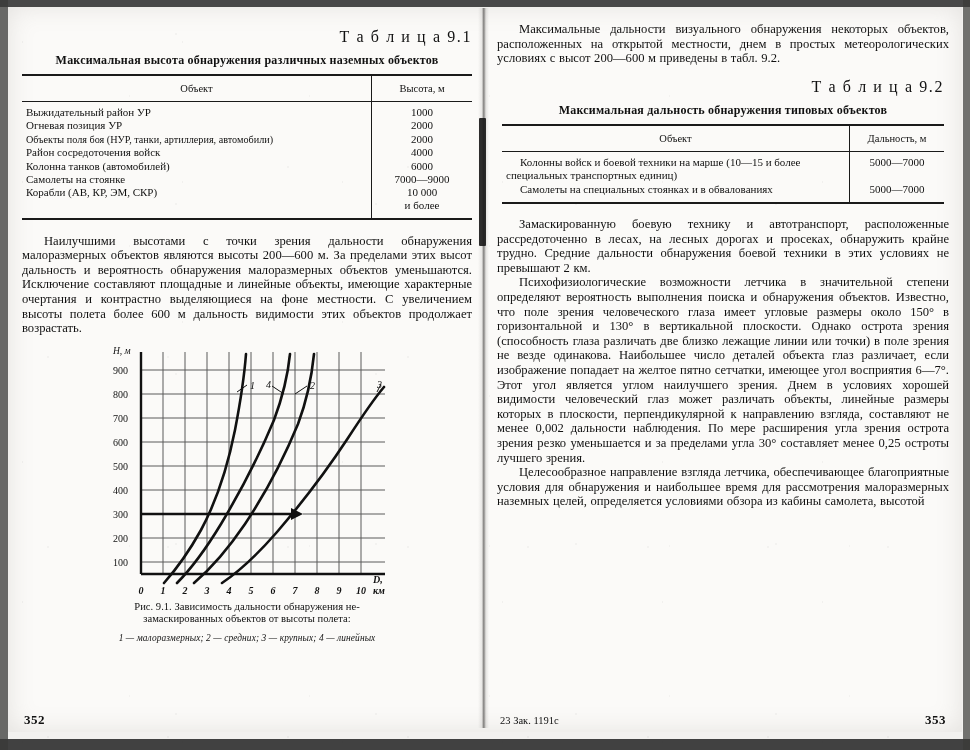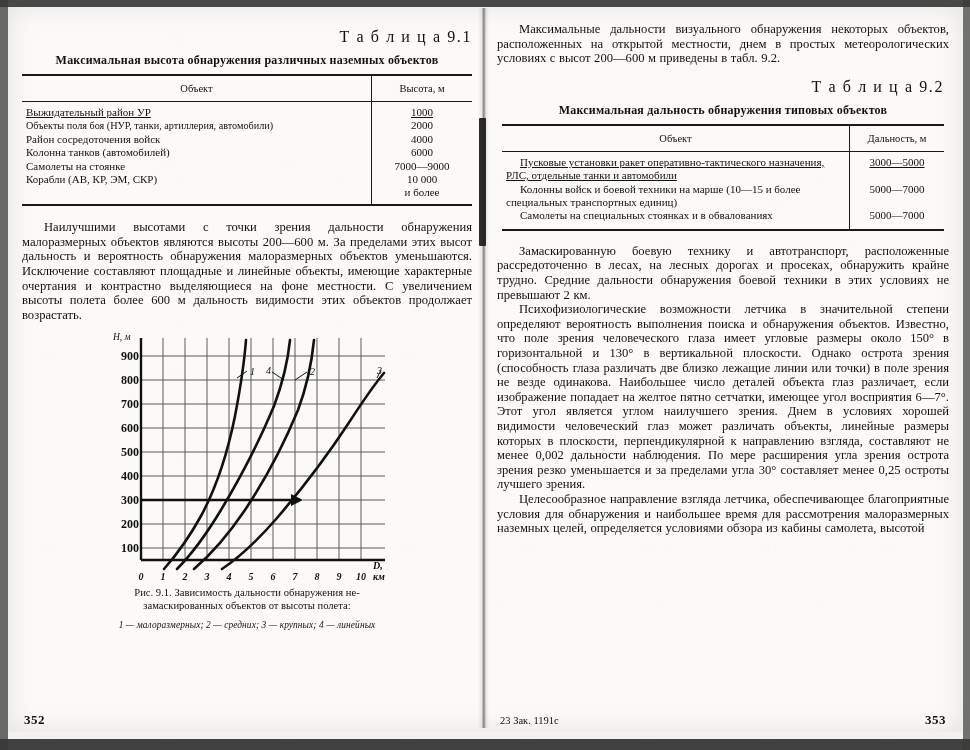--- a/index.html
+++ b/index.html
@@ -66,21 +66,21 @@
   table.doc th.obj{width:auto;}
   table.doc th.val{width:92px;border-left:1.3px solid #1a1a1a;}
   table.doc td{
     padding:0 4px;vertical-align:top;
     font-size:11px;line-height:13.4px;
   }
   table.doc td.val{
     border-left:1.3px solid #1a1a1a;
     text-align:center;white-space:nowrap;
   }
-  table.doc tbody tr:first-child td{padding-top:4px;text-decoration:underline;}
+  table.doc tbody tr:first-child td{padding-top:4px;}
   table.doc tbody tr:last-child td{padding-bottom:6px;}
   .tbl-wrap{border-bottom:2.2px solid #1a1a1a;}
 
   p.body{
     margin:0;
     text-align:justify;
     text-indent:22px;
     font-size:12.6px;
     line-height:14.6px;
     word-spacing:.4px;
@@ -95,21 +95,21 @@
     margin:5px auto 8px auto;width:278px;
   }
   .fig-cap .l2{display:block;}
   .fig-key{
     font-size:9.4px;font-style:italic;text-align:center;
     margin-top:2px;letter-spacing:.1px;
   }
   .axis-name-y{
     position:absolute;left:2px;top:-2px;font-size:9.5px;font-style:italic;
   }
-  .ytick{position:absolute;right:0;font-size:12px;font-weight:bold;transform:translateY(-50%);}
+  .ytick{position:absolute;right:11px;font-size:10px;font-weight:normal;transform:translateY(-50%);}
   .ytick-col{position:absolute;left:0;top:0;width:28px;height:100%;}
   .xtick-row{position:absolute;left:30px;bottom:0;height:16px;right:0;}
   .xtick{position:absolute;bottom:0;font-size:10px;font-weight:bold;font-style:italic;transform:translateX(-50%);}
   .curve-label{position:absolute;font-size:10px;font-style:italic;}
 
   
   .folio{
     position:absolute;font-size:13px;font-weight:bold;letter-spacing:.5px;
   }
   .sig{
@@ -147,20 +147,24 @@
         <thead>
           <tr>
             <th class="obj">Объект</th>
             <th class="val">Высота, м</th>
           </tr>
         </thead>
         <tbody>
           <tr>
             <td>Выжидательный район УР</td>
             <td class="val">1000</td>
+          </tr>
+          <tr>
+            <td>Огневая позиция УР</td>
+            <td class="val">2000</td>
           </tr>
           <tr>
             <td style="font-size:10.2px">Объекты поля боя (НУР, танки, артиллерия, автомобили)</td>
             <td class="val">2000</td>
           </tr>
           <tr>
             <td>Район сосредоточения войск</td>
             <td class="val">4000</td>
           </tr>
           <tr>
@@ -293,24 +297,20 @@
         <thead>
           <tr>
             <th class="obj">Объект</th>
             <th class="val" style="width:86px">
               <span>Дальность, м</span>
             </th>
           </tr>
         </thead>
         <tbody>
           <tr>
-            <td style="text-indent:14px">Пусковые установки ракет оперативно-тактического назначения, РЛС, отдельные танки и автомобили</td>
-            <td class="val">3000—5000</td>
-          </tr>
-          <tr>
             <td style="text-indent:14px">Колонны войск и боевой техники на марше (10—15 и более специальных транспортных единиц)</td>
             <td class="val">5000—7000</td>
           </tr>
           <tr>
             <td style="text-indent:14px">Самолеты на специальных стоянках и в обвалованиях</td>
             <td class="val">5000—7000</td>
           </tr>
         </tbody>
       </table>
       </div>

